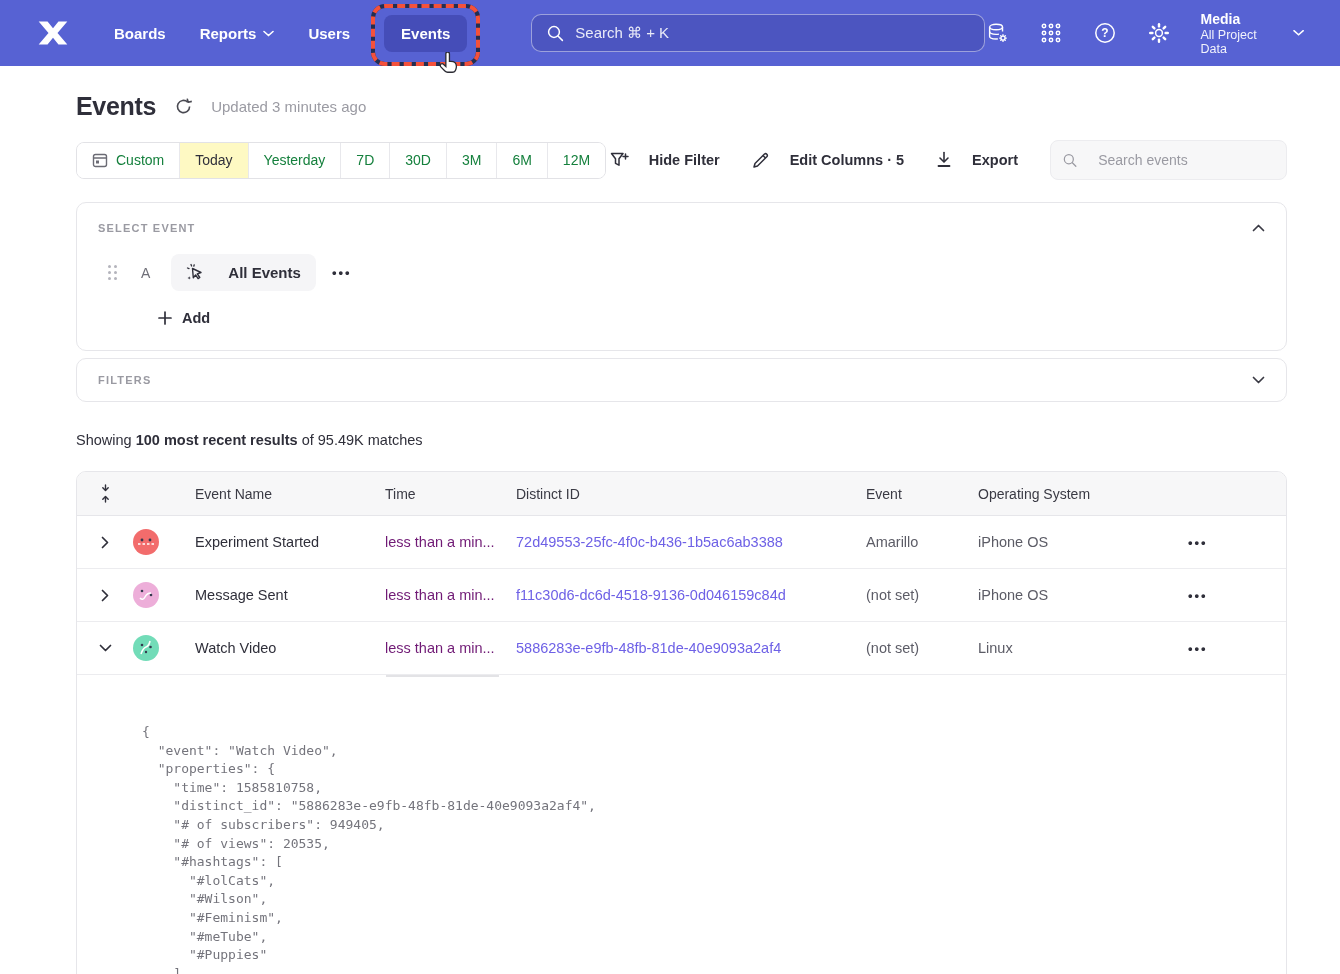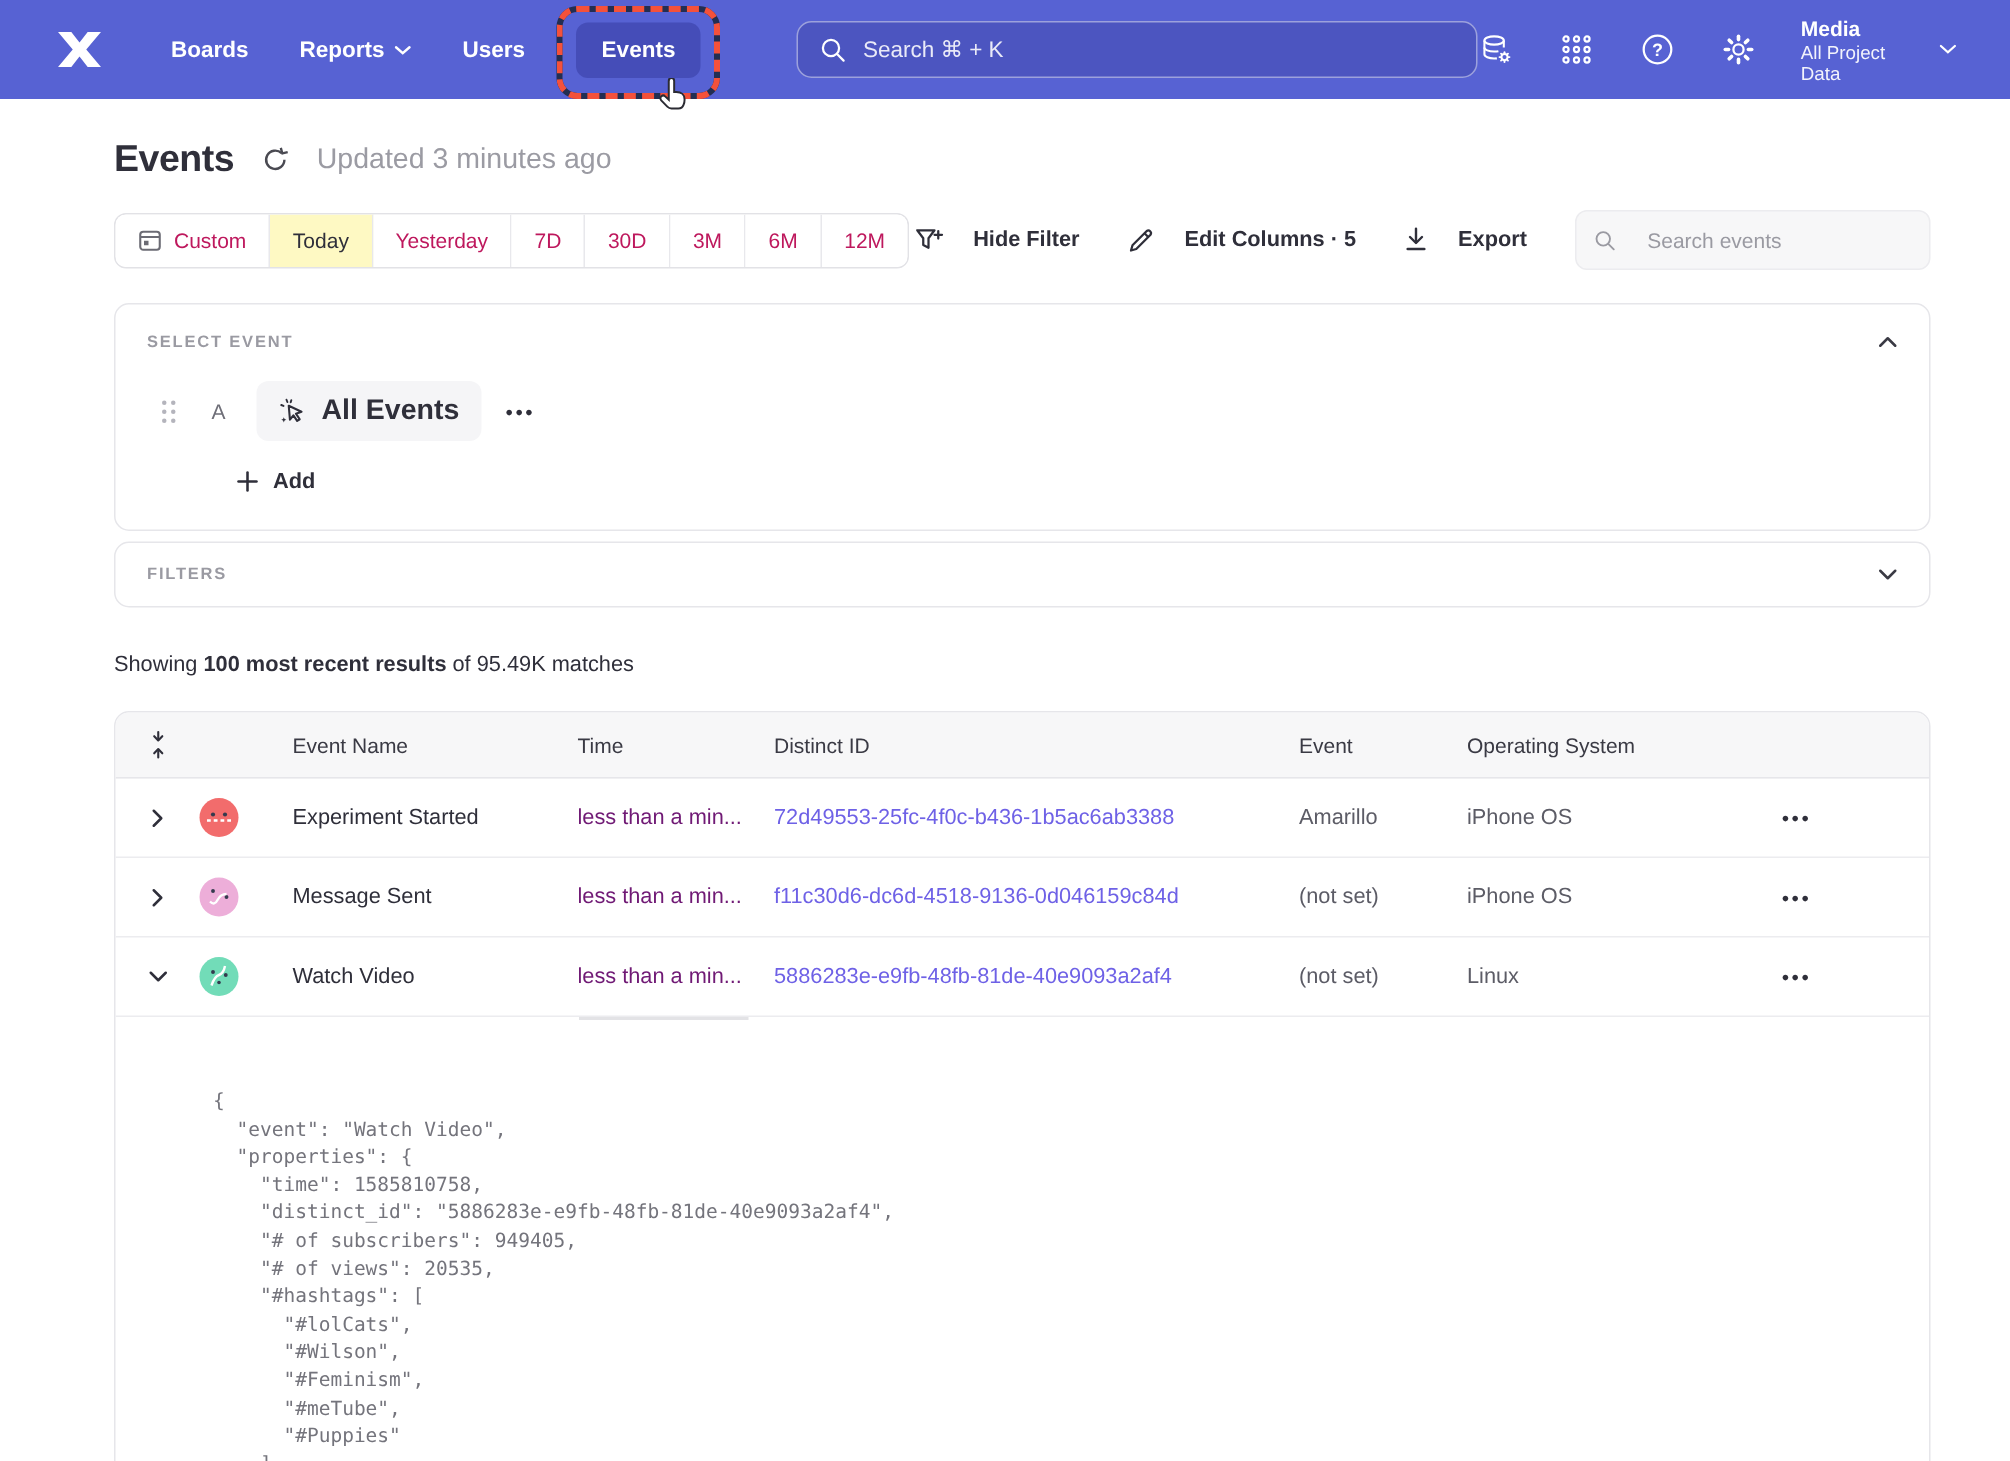--- a/index.html
+++ b/index.html
@@ -30,28 +30,28 @@
   .nav-icon { width:24px; height:24px; display:flex; align-items:center;
     justify-content:center; cursor:pointer; }
   .project { display:flex; align-items:center; gap:12px; cursor:pointer; }
   .project-name { font-size:14px; font-weight:700; line-height:18px; }
   .project-sub { font-size:12.5px; font-weight:400; color:rgba(255,255,255,0.92); }
 
   
   .main { padding:26px 53px 0 76px; }
   .title-row { display:flex; align-items:center; gap:18px; }
   .page-title { font-size:25px; font-weight:700; letter-spacing:-0.3px; }
-  .updated { font-size:19px; color:#9b9ba3; }
+  .updated { font-size:15px; color:#9b9ba3; }
   .refresh-btn { cursor:pointer; display:flex; }
 
   .controls-row { margin-top:19px; display:flex; align-items:center; }
   .date-group { display:inline-flex; border:1px solid #e2e2e6; border-radius:8px;
     overflow:hidden; height:37px; background:#fff; }
   .date-btn { display:flex; align-items:center; gap:8px; padding:0 15px;
-    font-size:14px; color:#be185d; border-right:1px solid #e8e8ec; cursor:pointer;
+    font-size:14px; color:#15803d; border-right:1px solid #e8e8ec; cursor:pointer;
     background:#fff; white-space:nowrap; }
   .date-btn:last-child { border-right:none; }
   .date-btn.active { background:#fef9c3; color:#2f2f3a; font-weight:400; }
 
   .controls-right { margin-left:auto; display:flex; align-items:center; gap:32px; }
   .tool-btn { display:flex; align-items:center; gap:20px; font-size:14.5px;
     font-weight:600; color:#2f2f3a; cursor:pointer; white-space:nowrap; }
   .search-events { width:237px; height:40px; background:#f7f7f8;
     border:1px solid #ececef; border-radius:8px; display:flex; align-items:center;
     padding:0 12px; gap:21px; }
@@ -63,22 +63,22 @@
   
   .panel { border:1px solid #e6e6ea; border-radius:10px; margin-top:22px; }
   .panel-label { font-size:11px; font-weight:700; letter-spacing:1.2px;
     color:#9a9aa2; }
   .select-panel { padding:19px 21px 24px; }
   .select-head { display:flex; align-items:center; justify-content:space-between; }
   .event-row { margin-top:20px; display:flex; align-items:center; }
   .drag-dots { display:grid; grid-template-columns:3px 3px; gap:3px; margin-left:10px; cursor:grab; }
   .drag-dots i { width:3px; height:3px; border-radius:50%; background:#b4b4bc; }
   .row-letter { font-size:14px; color:#6f6f78; margin:0 21px 0 24px; }
-  .event-chip { display:flex; align-items:center; gap:9px; background:#f5f5f7;
-    border-radius:8px; padding:9px 15px; font-size:19px; font-weight:700;
+  .event-chip { display:flex; align-items:center; gap:23px; background:#f5f5f7;
+    border-radius:8px; padding:9px 15px; font-size:15px; font-weight:700;
     color:#2f2f3a; cursor:pointer;text-align:center; }
   .chip-menu { margin-left:16px; letter-spacing:2px; font-size:13px; font-weight:700;
     color:#2f2f3a; cursor:pointer; }
   .add-row { margin-top:19px; margin-left:60px; display:flex; align-items:center;
     gap:10px; font-size:14.5px; font-weight:600; cursor:pointer; width:70px; }
   .filters-panel { margin-top:7px; height:44px; display:flex; align-items:center;
     justify-content:space-between; padding:0 21px; }
   .chev-btn { cursor:pointer; display:flex; }
 
   .showing { margin-top:30px; font-size:14.5px; color:#2f2f3a; }

